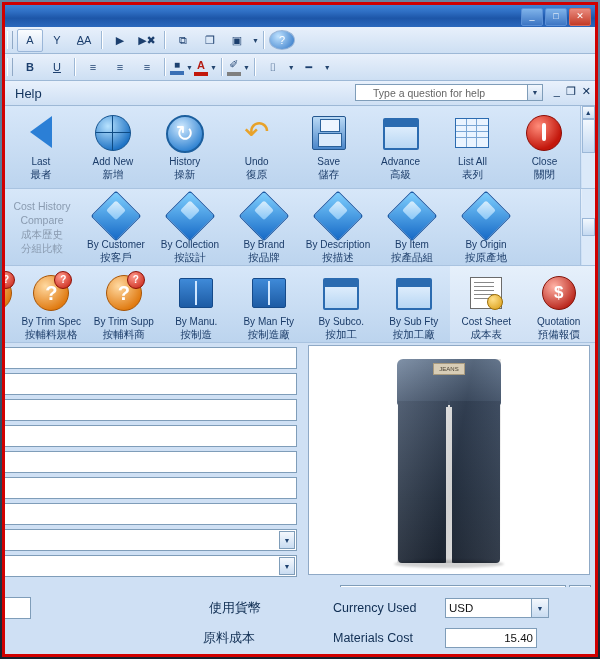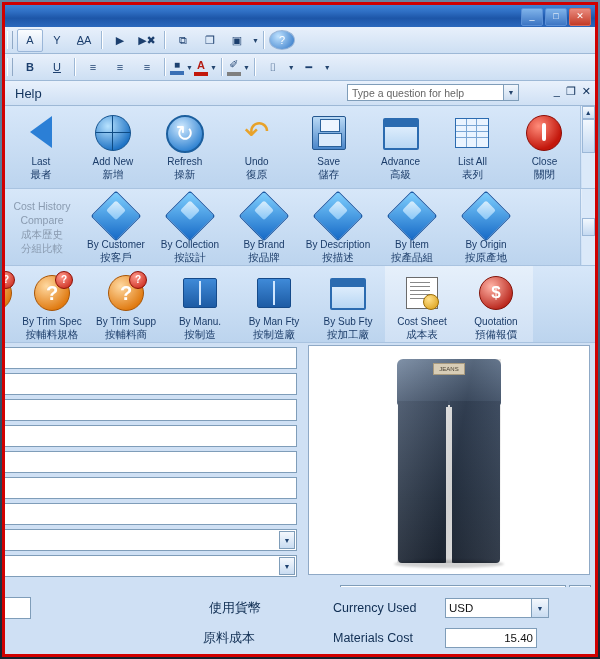--- a/index.html
+++ b/index.html
@@ -67,23 +67,23 @@
   .colorbar{width:14px;height:4px;margin-top:1px;}
   .caret{font-size:7px;color:#24456f;margin-left:1px;}
   
   #menurow{
     height:24px;background:linear-gradient(180deg,#e9f1fc,#cfe0f4);
     border-bottom:1px solid #9db8d6;display:flex;align-items:center;padding-left:4px;
     position:relative;
   }
   #menurow .mi{font-size:13px;color:#11325c;padding:2px 6px;}
   #askbox{
-    position:absolute;right:76px;top:3px;width:172px;height:17px;
+    position:absolute;right:52px;top:3px;width:188px;height:17px;
     background:#fff;border:1px solid #7f9db9;display:flex;align-items:center;
-    font-size:10.5px;color:#666;padding-left:4px;box-sizing:border-box;
+    font-size:10.5px;color:#666;padding-left:17px;box-sizing:border-box;
   }
   #askbox .dd{
     margin-left:auto;width:14px;height:15px;background:linear-gradient(180deg,#f2f7fd,#cbdcef);
     border-left:1px solid #7f9db9;display:flex;align-items:center;justify-content:center;font-size:7px;color:#26456c;
   }
   .mdi-btns{position:absolute;right:4px;top:4px;display:flex;gap:6px;color:#0c2d57;font-size:11px;}
   
   #ribbon{
     background:#c5daf2;
     position:relative;
@@ -379,21 +379,21 @@
         <div class="icon48">
             <div class="globe"></div>
           </div>
         <div class="lbl">Add New</div>
         <div class="lbl2">新增</div>
       </div>
       <div class="cell">
         <div class="icon48">
             <div class="refresh"></div>
           </div>
-        <div class="lbl">Refresh</div>
+        <div class="lbl">History</div>
         <div class="lbl2">操新</div>
       </div>
       <div class="cell">
         <div class="icon48">
             <div class="undo"></div>
           </div>
         <div class="lbl">Undo</div>
         <div class="lbl2">復原</div>
       </div>
       <div class="cell">
@@ -519,20 +519,27 @@
           </div>
         <div class="lbl">By Manu.</div>
         <div class="lbl2">按制造</div>
       </div>
       <div class="cell">
         <div class="icon48">
             <div class="book"></div>
           </div>
         <div class="lbl">By Man Fty</div>
         <div class="lbl2">按制造廠</div>
+      </div>
+      <div class="cell">
+        <div class="icon48">
+            <div class="window-ic"></div>
+          </div>
+        <div class="lbl">By Subco.</div>
+        <div class="lbl2">按加工</div>
       </div>
       <div class="cell">
         <div class="icon48">
             <div class="window-ic"></div>
           </div>
         <div class="lbl">By Sub Fty</div>
         <div class="lbl2">按加工廠</div>
       </div>
       <div class="cell" style="background:linear-gradient(180deg,#e6f0fb,#cfe0f4)">
         <div class="icon48">

